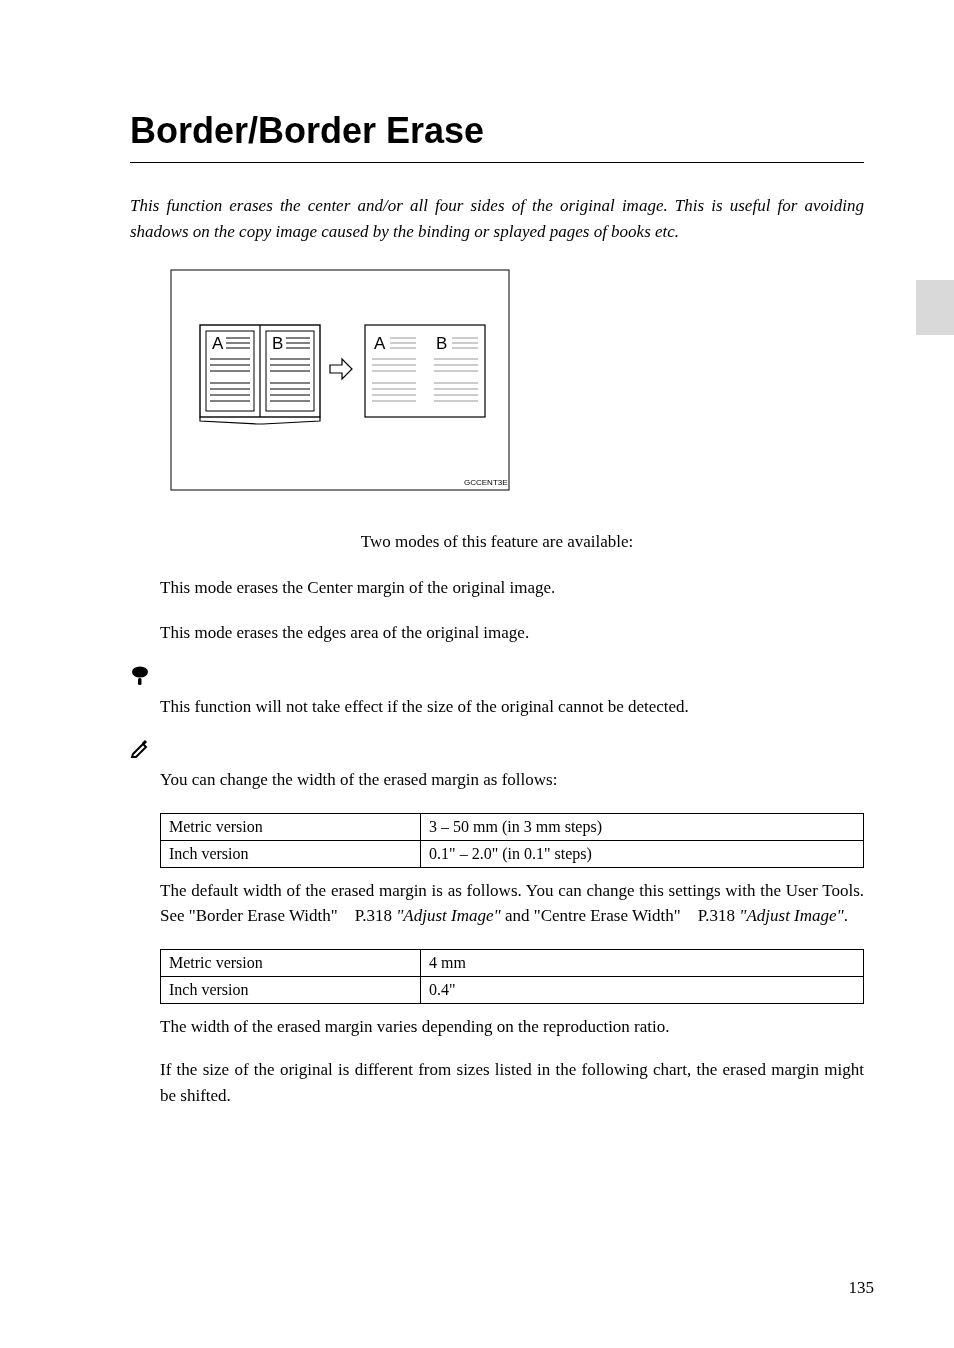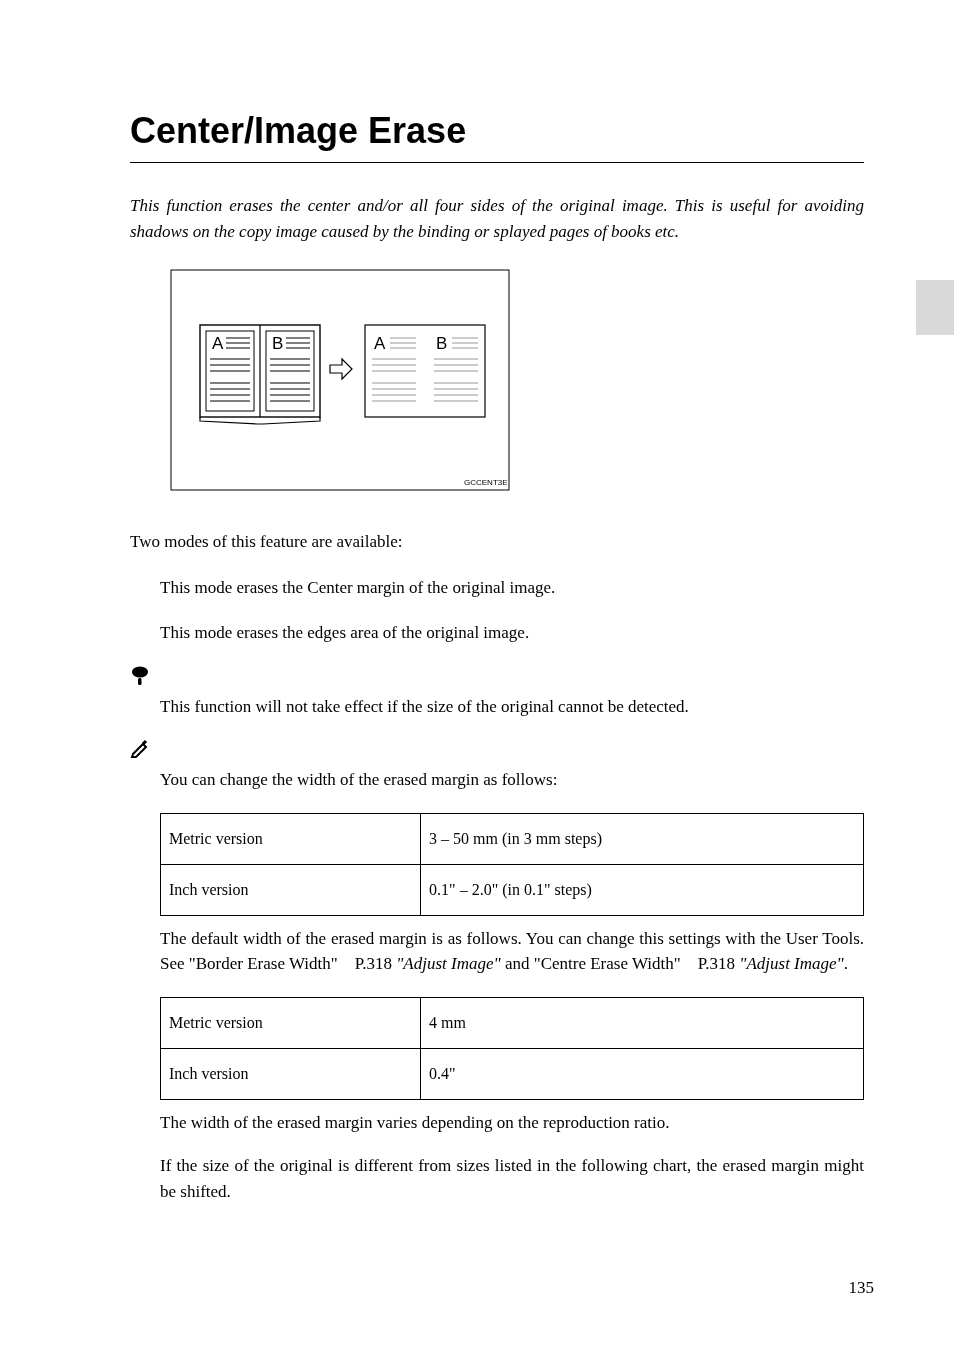--- a/index.html
+++ b/index.html
@@ -31,20 +31,21 @@
     font-style: italic;
   }
   .diagram-wrap {
     margin: 10px 0 30px 40px;
   }
   .diagram-wrap svg { display: block; }
   .body-text {
     font-size: 17px;
     line-height: 1.5;
     margin-bottom: 20px;
+    text-align: center;
   }
   .indent {
     margin-left: 30px;
     font-size: 17px;
     line-height: 1.5;
     margin-bottom: 20px;
     text-align: justify;
   }
   .section-row {
     display: flex;
@@ -57,21 +58,21 @@
   }
   table {
     width: 100%;
     border-collapse: collapse;
     margin: 0 0 10px 30px;
     width: calc(100% - 30px);
     font-size: 16px;
   }
   td {
     border: 1px solid #000;
-    padding: 16px 8px;
+    padding: 4px 8px;
     vertical-align: middle;
   }
   td:first-child { width: 37%; }
   .page-num {
     position: absolute;
     bottom: 50px;
     right: 80px;
     font-size: 17px;
   }
   .italic { font-style: italic; }
@@ -82,21 +83,21 @@
     width: 38px;
     height: 55px;
     background: #d9d9d9;
   }
 </style>
 </head>
 <body>
 
 <div class="sidetab"></div>
 
-<h1>Center/Image Erase</h1>
+<h1>Border/Border Erase</h1>
 <hr class="divider">
 
 <p class="intro">This function erases the center and/or all four sides of the original image. This is useful for avoiding shadows on the copy image caused by the binding or splayed pages of books etc.</p>
 
 <div class="diagram-wrap">
   <svg width="340" height="230" viewBox="0 0 340 230">
 
     <rect x="1" y="1" width="338" height="220" fill="none" stroke="#000" stroke-width="1"></rect>
 
     <rect x="30" y="56" width="120" height="92" fill="none" stroke="#000" stroke-width="1.4"></rect>

